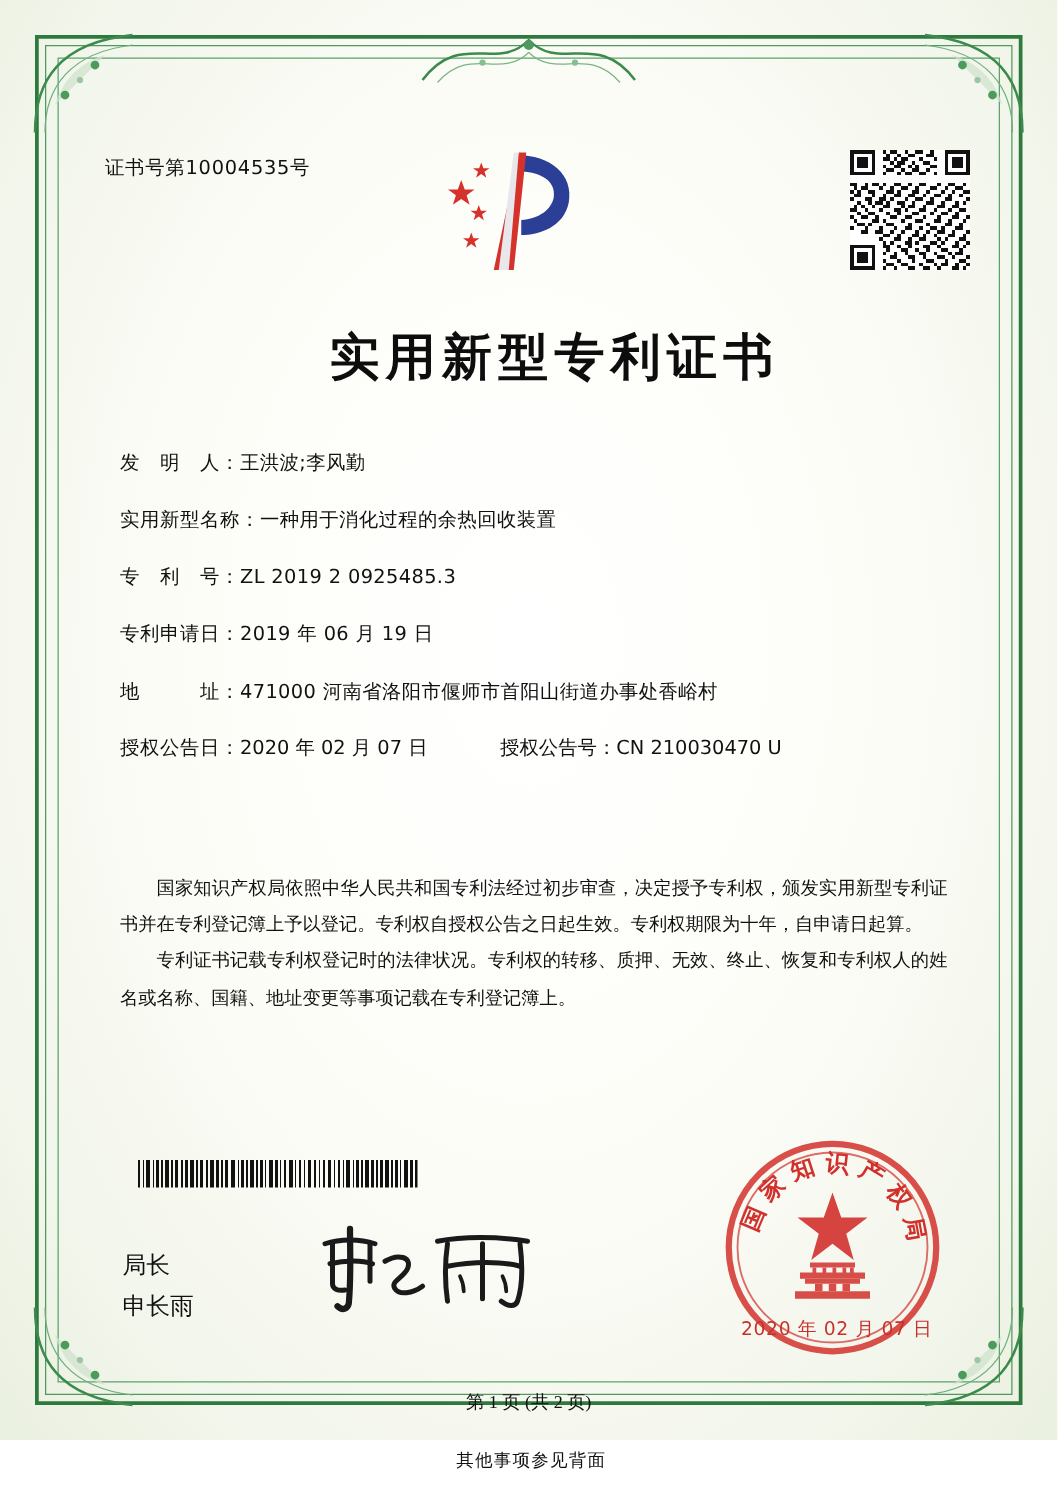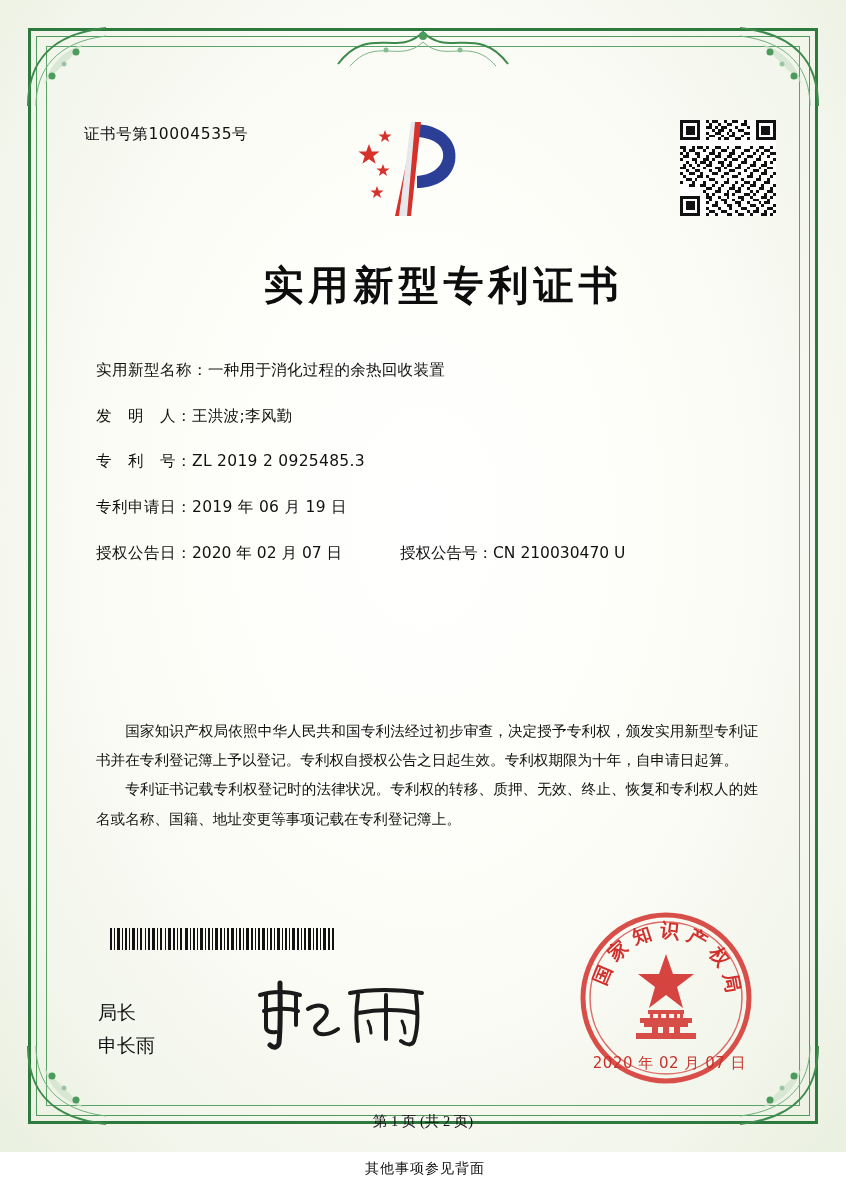--- a/index.html
+++ b/index.html
@@ -144,21 +144,21 @@
   }
   .field-row .pair-second-label {
     margin-left: 58px;
     white-space: pre;
   }
 
   
   .paragraphs {
     position: absolute;
     left: 96px;
-    top: 716px;
+    top: 696px;
     width: 662px;
     font-size: 14.6px;
     line-height: 2.0;
     color: #111;
     text-align: justify;
   }
   .paragraphs p {
     margin: 0;
     text-indent: 2em;
   }
@@ -545,40 +545,44 @@
           <rect x="31" y="32" width="1" height="1"></rect>
       </g>
     </svg>
   </div>
 
   <div class="title">实用新型专利证书</div>
 
   <div class="fields">
 
     <div class="field-row">
+      <span class="field-label">发　明　人：</span>
+      <span class="field-value">王洪波;李风勤</span>
+    </div>
+
+    <div class="field-row">
       <span class="field-label">实用新型名称：</span>
       <span class="field-value">一种用于消化过程的余热回收装置</span>
-    </div>
-
-    <div class="field-row">
-      <span class="field-label">发　明　人：</span>
-      <span class="field-value">王洪波;李风勤</span>
     </div>
 
     <div class="field-row">
       <span class="field-label">专　利　号：</span>
       <span class="field-value">ZL 2019 2 0925485.3</span>
     </div>
 
     <div class="field-row">
       <span class="field-label">专利申请日：</span>
       <span class="field-value">2019 年 06 月 19 日</span>
     </div>
 
 
+    <div class="field-row">
+      <span class="field-label">地　　　址：</span>
+      <span class="field-value">471000 河南省洛阳市偃师市首阳山街道办事处香峪村</span>
+    </div>
 
     <div class="field-row pair">
       <span class="field-label">授权公告日：</span>
       <span>2020 年 02 月 07 日</span>
       <span class="pair-second-label">授权公告号：</span>
       <span>CN 210030470 U</span>
     </div>
   </div>
 
   <div class="paragraphs">

